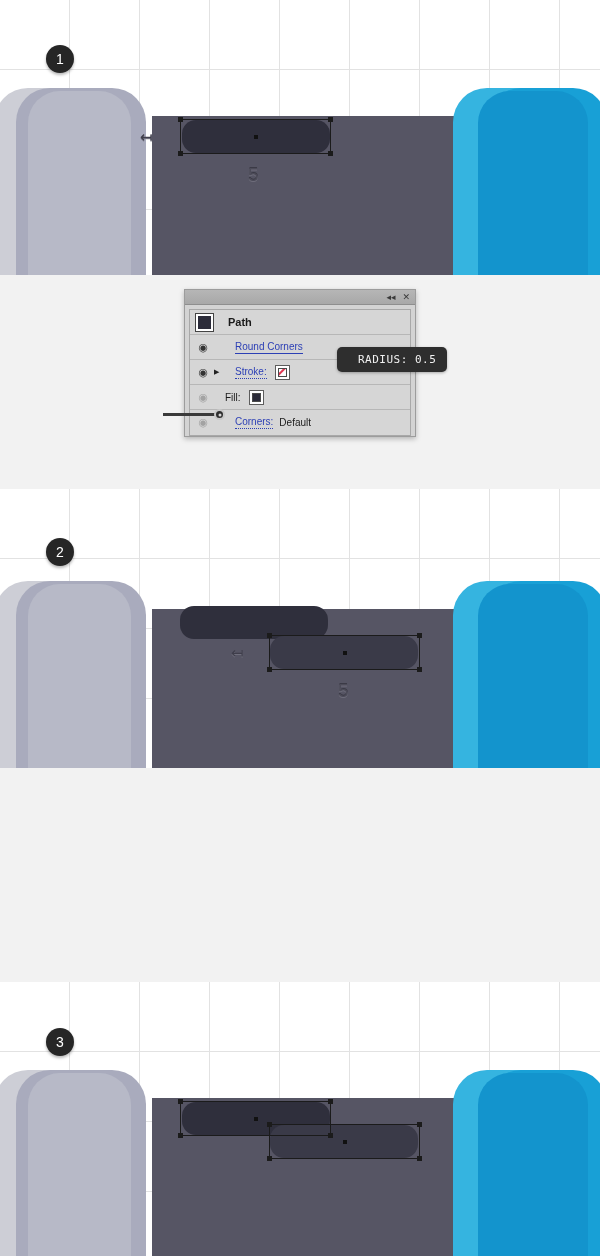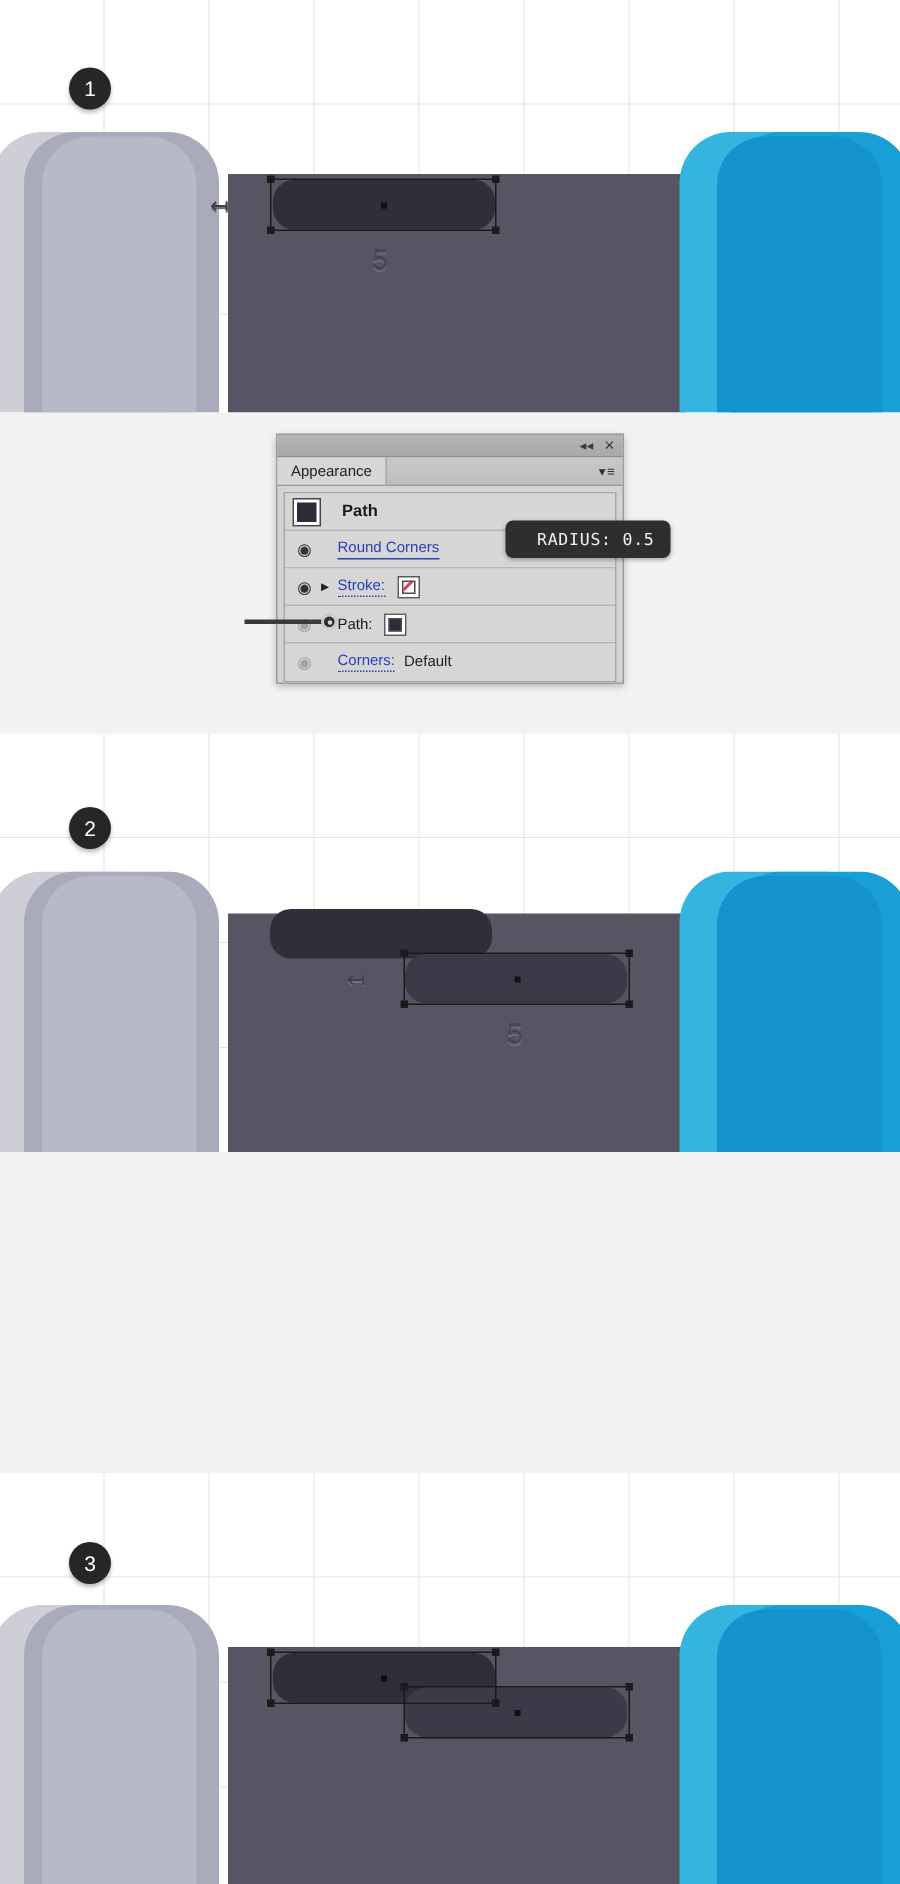--- a/index.html
+++ b/index.html
@@ -119,21 +119,21 @@
   .row:last-child { border-bottom: none; }
   .row.head { background: #d6d6d6; text-align: center; }
   .eye {
     width: 22px; text-align: center; font-size: 11px; color: #333;
     flex: 0 0 22px;
   }
   .eye.dim { color: #a3a3a3; }
   .disclose { width: 11px; flex: 0 0 11px; font-size: 7px; color: #222; }
   .lbl-link {
     color: #2c3fb5; text-decoration: none;
-    border-bottom: 1px dotted #2c3fb5; line-height: 12px;
+    border-bottom: 1px dotted #2c3fb5; line-height: 12px; margin-left: 10px;
   }
   .lbl-link.solid { border-bottom: 1px solid #2c3fb5; }
   .lbl-plain { color: #1a1a1a; }
   .swatch {
     width: 15px; height: 15px; border: 1px solid #5d5d5d; background: #fff;
     margin-left: 8px; padding: 2px; display: inline-block;
   }
   .swatch > i { display: block; width: 100%; height: 100%; border: 1px solid #4a4a4a; }
   .swatch.fill > i { background: #2c2c3a; }
   .swatch.stroke > i {
@@ -234,29 +234,20 @@
       <div class="emboss" style="left:248px;top:76px;">5</div>
     </div>
 
     <div class="badge" style="left:46px;top:45px;">1</div>
 
     <div class="panel" style="left:184px;top:289px;">
       <div class="panel-top">
         <span class="ic">◂◂</span>
         <span class="ic">✕</span>
       </div>
-      <div class="tabbar">
-        <div class="tab">
-          <span>Appearance</span>
-        </div>
-        <div class="menu-ic">
-          <span>▾</span>
-          <span>≡</span>
-        </div>
-      </div>
 
       <div class="rows">
         <div class="row head">
           <span class="paththumb">
               <i></i>
             </span>
           <span class="path-label">Path</span>
         </div>
 
         <div class="row">
@@ -270,21 +261,21 @@
           <span class="disclose">▶</span>
           <span class="lbl-link">Stroke:</span>
           <span class="swatch stroke">
               <i></i>
             </span>
         </div>
 
         <div class="row">
           <span class="eye dim">◉</span>
           <span class="disclose"></span>
-          <span class="lbl-plain">Path:</span>
+          <span class="lbl-plain">Fill:</span>
           <span class="swatch fill">
               <i></i>
             </span>
         </div>
 
         <div class="row">
           <span class="eye dim">◉</span>
           <span class="disclose"></span>
           <span class="lbl-link">Corners:</span>
           <span class="lbl-plain" style="margin-left:6px">Default</span>

